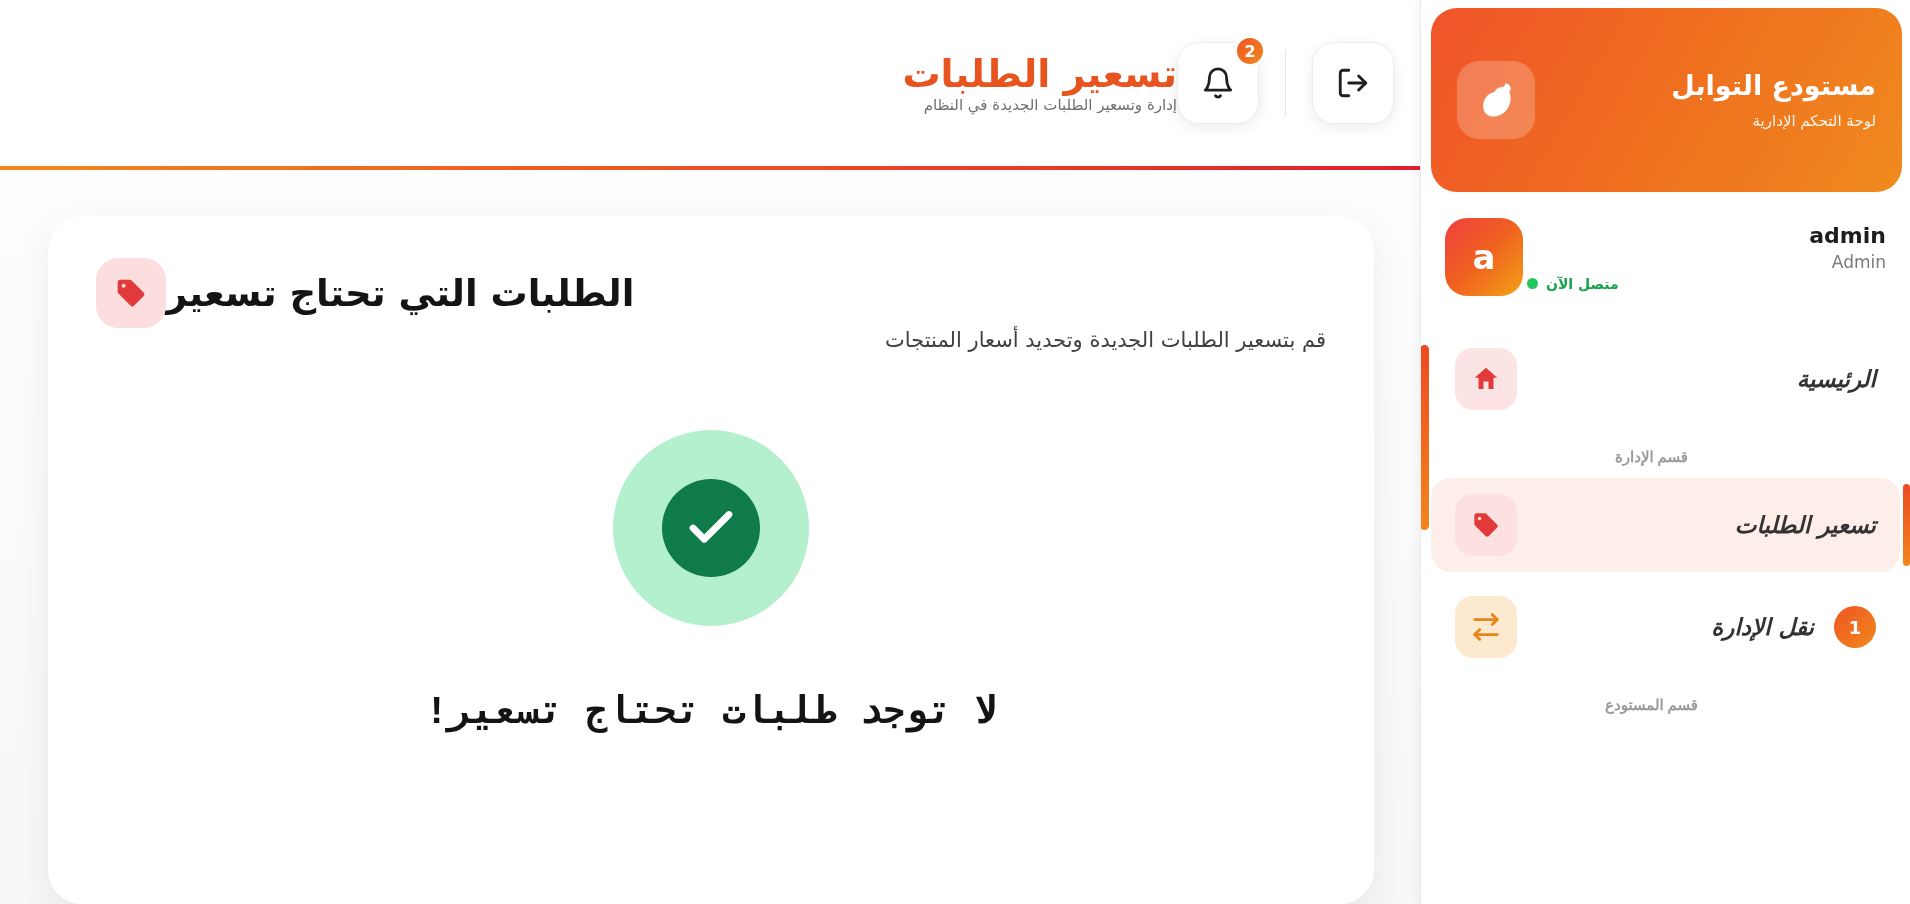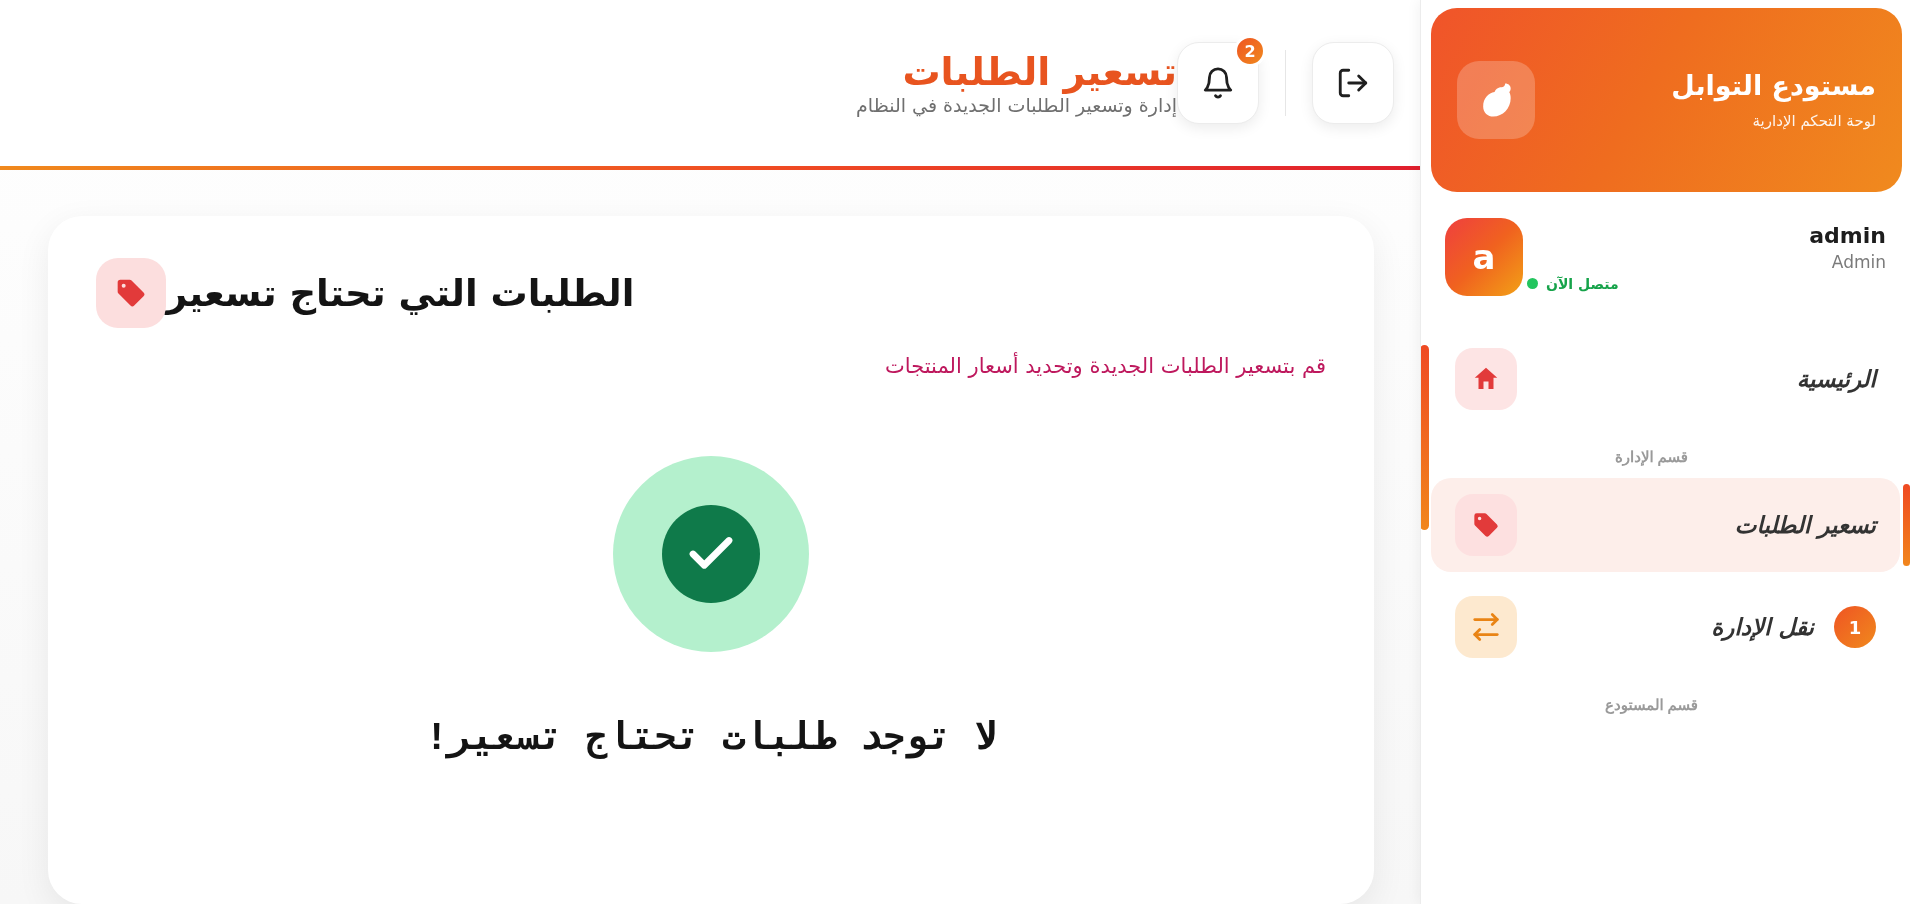--- a/index.html
+++ b/index.html
@@ -218,21 +218,21 @@
     text-align: right;
     padding-left: 30px;
   }
   .page-title {
     font-size: 38px;
     font-weight: bold;
     color: #e8541f;
     letter-spacing: 0.5px;
   }
   .page-subtitle {
-    font-size: 19px;
+    font-size: 15px;
     color: #6f6f6f;
   }
 
   .content {
     flex: 1 1 auto;
     padding: 46px 46px 0 48px;
     overflow: hidden;
   }
   .card {
     background: #ffffff;
@@ -255,24 +255,23 @@
     display: flex; align-items: center; justify-content: center;
     font-size: 30px;
     flex: 0 0 auto;
   }
   .card-title {
     font-size: 37px;
     font-weight: bold;
     color: #141414;
   }
   .card-desc {
-    margin-top: 26px;
     text-align: right;
     font-size: 21px;
-    color: #be185d;
+    color: #404040;
   }
   .empty-state {
     margin-top: 78px;
     display: flex;
     flex-direction: column;
     align-items: center;
   }
   .check-circle {
     width: 196px; height: 196px;
     border-radius: 50%;

